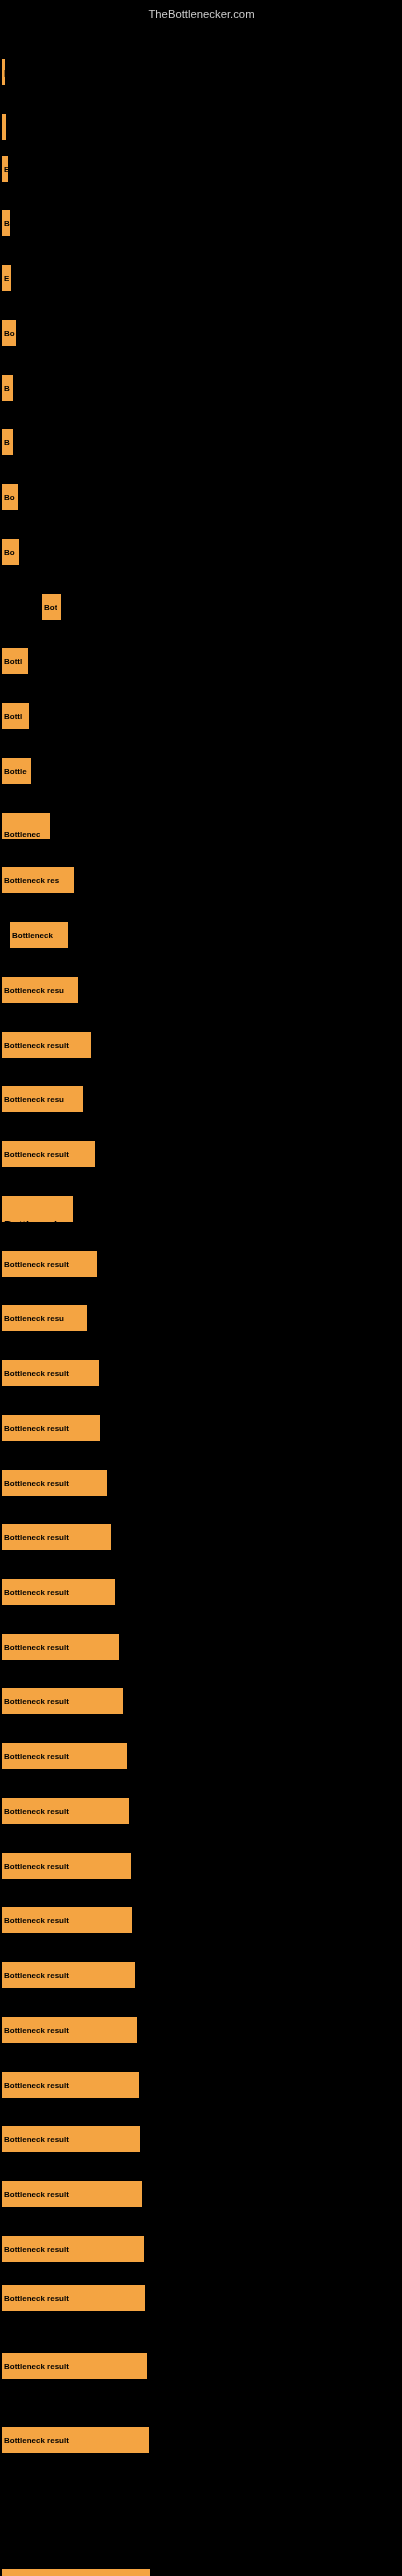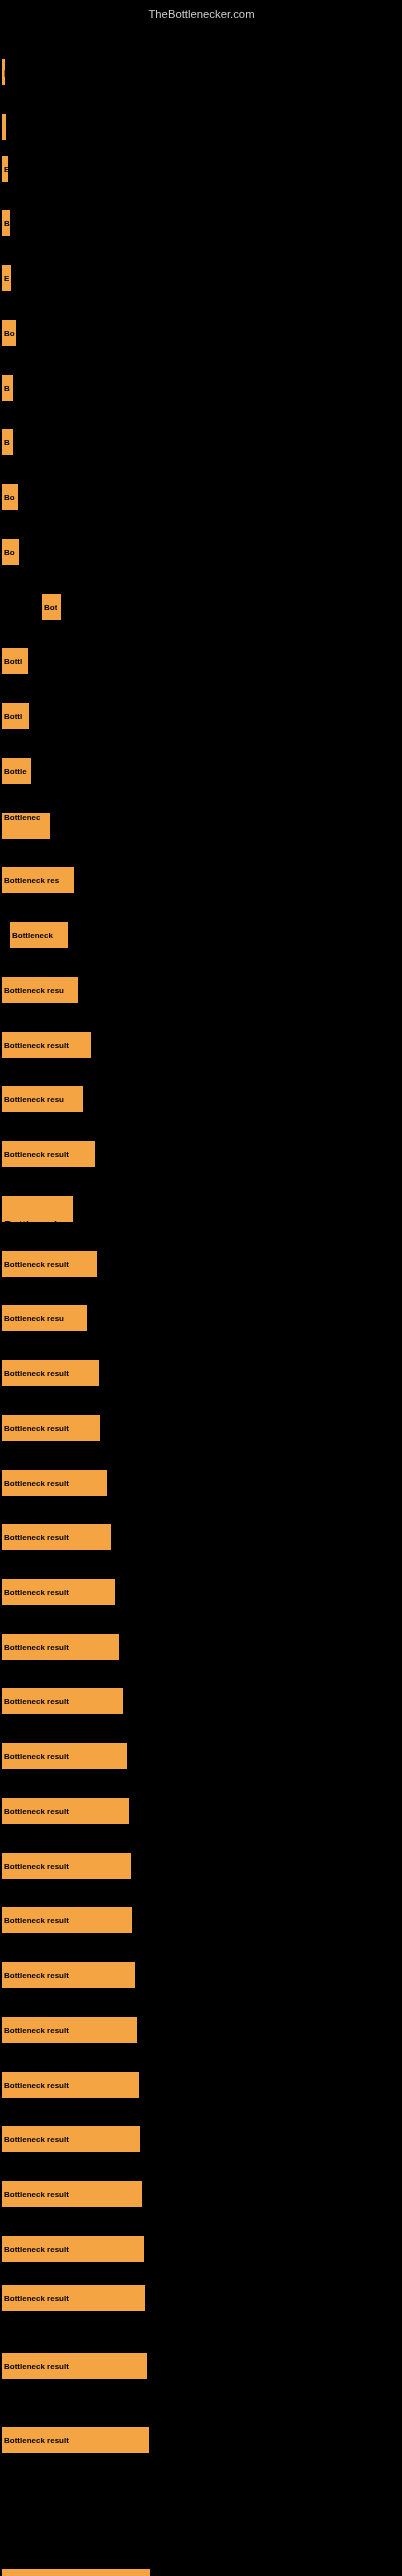--- a/index.html
+++ b/index.html
@@ -105,21 +105,21 @@
       <div style="position: absolute; left: 1.6px; top: 11.3px; width: 27px; height: 26px; background-color: rgb(244, 164, 66); display: flex; align-items: center; padding-left: 2.4px; overflow: hidden;">
         <span style="color: rgb(0, 0, 0); font-size: 8px; font-weight: bold; white-space: nowrap; overflow: hidden;">Bottl</span>
       </div>
     </div>
     <div style="position: absolute; left: 0px; width: 100%; top: 723px; height: 48px;">
       <div style="position: absolute; left: 1.6px; top: 11.3px; width: 29px; height: 26px; background-color: rgb(244, 164, 66); display: flex; align-items: center; padding-left: 2.4px; overflow: hidden;">
         <span style="color: rgb(0, 0, 0); font-size: 8px; font-weight: bold; white-space: nowrap; overflow: hidden;">Bottle</span>
       </div>
     </div>
     <div style="position: absolute; left: 0px; width: 100%; top: 778px; height: 48px;">
-      <div style="position: absolute; left: 1.6px; top: 11.3px; width: 48px; height: 26px; background-color: rgb(244, 164, 66); display: flex; align-items: flex-start; padding-left: 2.4px; overflow: hidden;">
+      <div style="position: absolute; left: 1.6px; top: 11.3px; width: 48px; height: 26px; background-color: rgb(244, 164, 66); display: flex; align-items: flex-end; padding-left: 2.4px; overflow: hidden;">
         <span style="color: rgb(0, 0, 0); font-size: 8px; font-weight: bold; white-space: nowrap; overflow: hidden;">Bottlenec</span>
       </div>
     </div>
     <div style="position: absolute; left: 0px; width: 100%; top: 832px; height: 48px;">
       <div style="position: absolute; left: 1.6px; top: 11.3px; width: 72px; height: 26px; background-color: rgb(244, 164, 66); display: flex; align-items: center; padding-left: 2.4px; overflow: hidden;">
         <span style="color: rgb(0, 0, 0); font-size: 8px; font-weight: bold; white-space: nowrap; overflow: hidden;">Bottleneck res</span>
       </div>
     </div>
     <div style="position: absolute; left: 8px; width: 100%; top: 887px; height: 48px;">
       <div style="position: absolute; left: 1.6px; top: 11.3px; width: 58px; height: 26px; background-color: rgb(244, 164, 66); display: flex; align-items: center; padding-left: 2.4px; overflow: hidden;">

